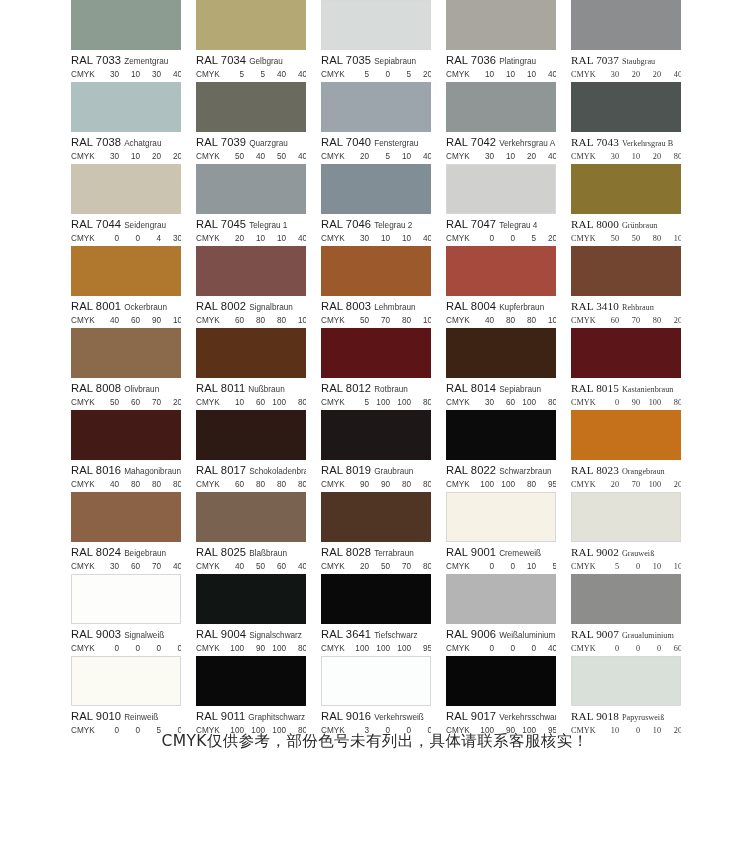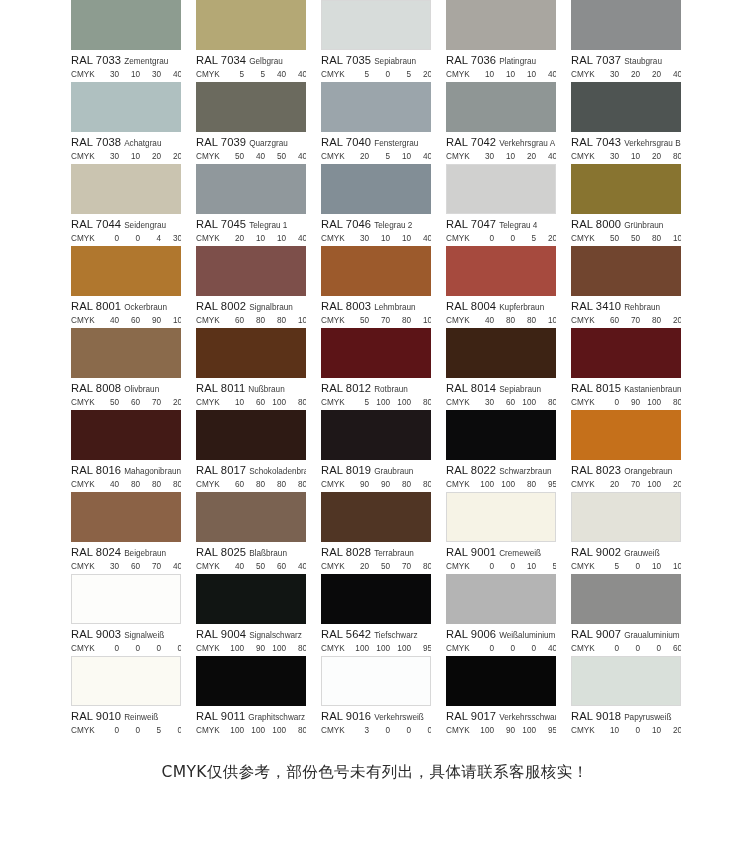--- a/index.html
+++ b/index.html
@@ -33,20 +33,21 @@
     padding-left: 71px;
   }
   .cell {
     width: 110px;
     margin-right: 15px;
     box-sizing: border-box;
     position: relative;
   }
   .cell:last-child {
     margin-right: 0;
+    font-family: Liberation Serif, serif;
   }
   .swatch {
     width: 110px;
     height: 50px;
     display: block;
     box-sizing: border-box;
   }
   .swatch.bordered {
     border: 1px solid #d8d8d8;
   }
@@ -97,21 +98,21 @@
     font-size: 8.2px;
     color: #3a3a3a;
     width: 20px;
     flex: 0 0 20px;
     text-align: right;
     padding-right: 1px;
   }
   .footnote {
     position: absolute;
     left: 0;
-    top: 762px;
+    top: 731px;
     width: 750px;
     text-align: center;
     font-size: 15.5px;
     color: #2a2a2a;
     font-family: "DejaVu Sans", "Liberation Sans", sans-serif;
     letter-spacing: 0.4px;
   }
 </style>
 </head>
 <body>
@@ -685,21 +686,21 @@
                 <span class="cmyk-val">90</span>
                 <span class="cmyk-val">100</span>
                 <span class="cmyk-val">80</span>
               </span>
             </div>
           </div>
         </div>
         <div class="cell">
           <div class="swatch" style="background: rgb(9, 9, 10);"></div>
           <div class="meta">
-            <div class="nameline"><span class="ral-code">RAL 5642</span><span class="ral-name">Tiefschwarz</span></div>
+            <div class="nameline"><span class="ral-code">RAL 3641</span><span class="ral-name">Tiefschwarz</span></div>
             <div class="cmykline">
               <span class="cmyk-label">CMYK</span>
               <span class="cmyk-vals">
                 <span class="cmyk-val">100</span>
                 <span class="cmyk-val">100</span>
                 <span class="cmyk-val">100</span>
                 <span class="cmyk-val">95</span>
               </span>
             </div>
           </div>

